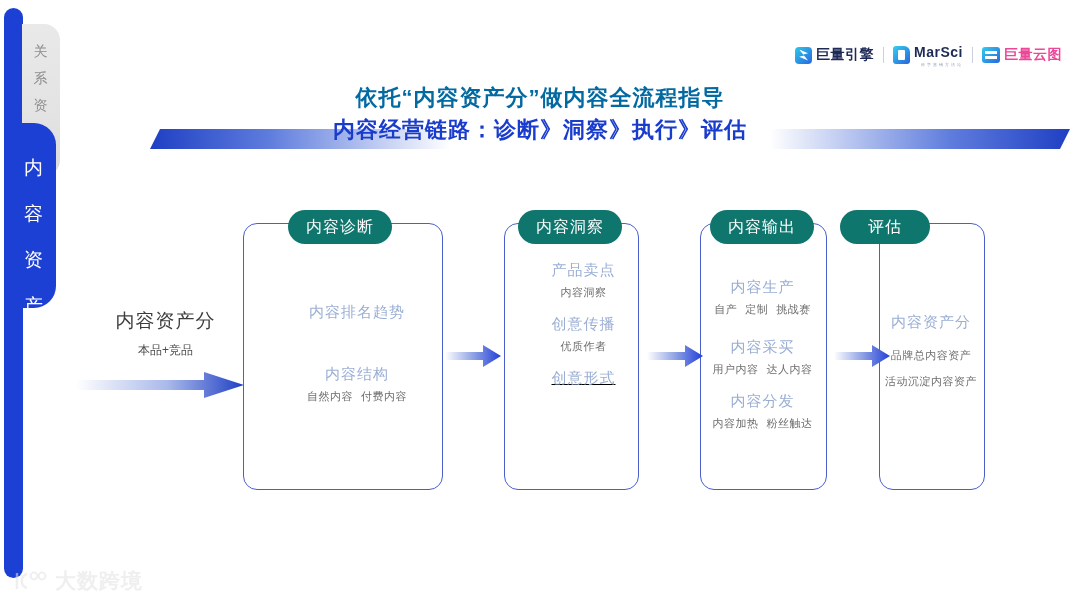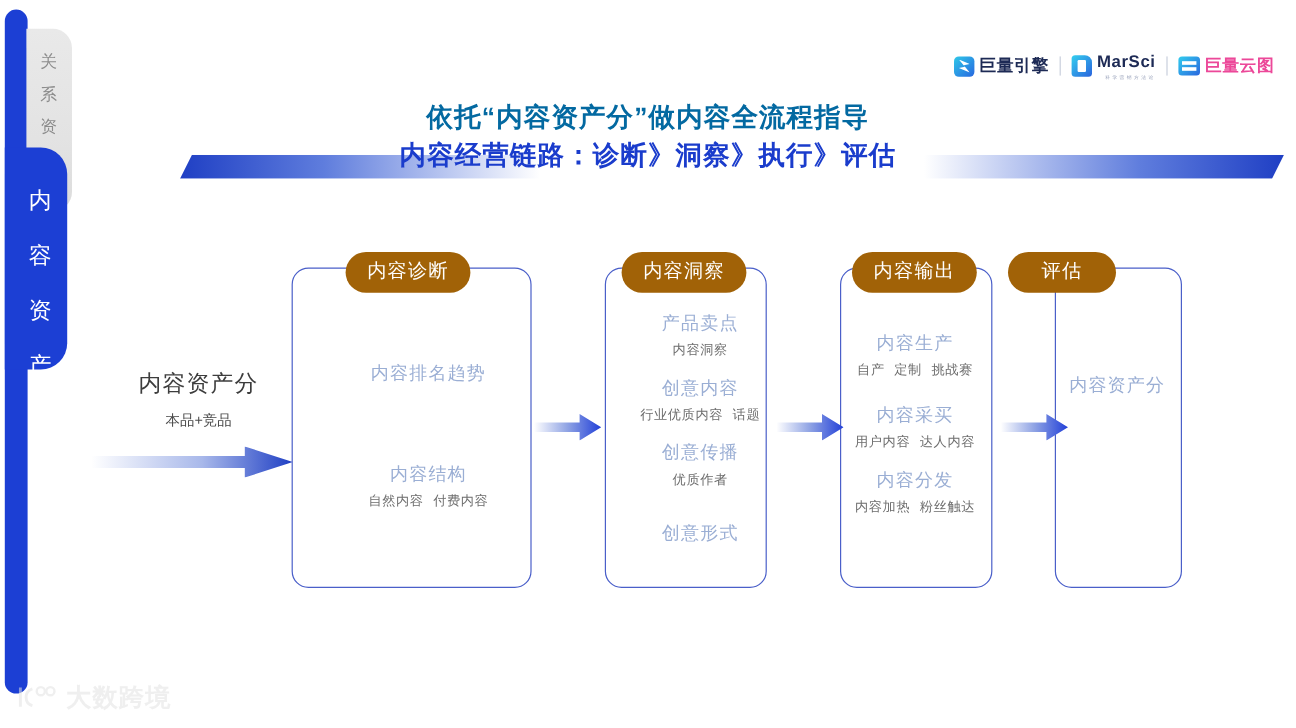--- a/index.html
+++ b/index.html
@@ -211,21 +211,21 @@
 
   
   .flow-box {
     position: absolute;
     background: #ffffff;
     border: 1.2px solid #4a5fc9;
     border-radius: 14px;
   }
   .pill {
     position: absolute;
-    background: #a16207;
+    background: #0f766e;
     border-radius: 20px;
     color: #ffffff;
     text-align: center;
     font-size: 16px;
     letter-spacing: 1px;
     line-height: 34px;
     height: 34px;
     z-index: 4;
   }
   .box-body {
@@ -339,21 +339,21 @@
     </defs>
     <path d="M0 8 L128 8 L128 0 L168 13 L128 26 L128 18 L0 18 Z" fill="url(#gEntry)"></path>
   </svg>
 
   <div class="flow-box" style="left:243px; top:223px; width:198px; height:265px;"></div>
   <div class="pill" style="left:288px; top:210px; width:104px;">内容诊断</div>
   <div class="box-body" style="left:243px; top:300px; width:228px;">
     <div class="grp">
       <div class="grp-title">内容排名趋势</div>
     </div>
-    <div class="grp" style="margin-top:60px;">
+    <div class="grp" style="margin-top:38px;">
       <div class="grp-title">内容结构</div>
       <div class="grp-items">
         <span>自然内容</span><span>付费内容</span>
       </div>
     </div>
   </div>
 
   <svg class="mid-arrow" style="left:445px; top:345px;" viewBox="0 0 56 22">
     <defs>
       <linearGradient id="gA1" x1="0" y1="0" x2="1" y2="0">
@@ -368,32 +368,26 @@
   <div class="flow-box" style="left:504px; top:223px; width:133px; height:265px;"></div>
   <div class="pill" style="left:518px; top:210px; width:104px;">内容洞察</div>
   <div class="box-body" style="left:504px; top:258px; width:159px;text-align:center;">
     <div class="grp">
       <div class="grp-title">产品卖点</div>
       <div class="grp-items">
         <span>内容洞察</span>
       </div>
     </div>
     <div class="grp" style="margin-top:10px;">
-      <div class="grp-title">创意内容</div>
-      <div class="grp-items">
-        <span>行业优质内容</span><span>话题</span>
-      </div>
-    </div>
-    <div class="grp" style="margin-top:10px;">
       <div class="grp-title">创意传播</div>
       <div class="grp-items">
         <span>优质作者</span>
       </div>
     </div>
-    <div class="grp" style="margin-top:23px;">
+    <div class="grp" style="margin-top:10px;text-decoration:underline;">
       <div class="grp-title">创意形式</div>
     </div>
   </div>
 
   <svg class="mid-arrow" style="left:647px; top:345px;" viewBox="0 0 56 22">
     <defs>
       <linearGradient id="gA2" x1="0" y1="0" x2="1" y2="0">
         <stop offset="0%" stop-color="#ffffff"></stop>
         <stop offset="50%" stop-color="#8fa3e4"></stop>
         <stop offset="100%" stop-color="#2240d8"></stop>
@@ -435,20 +429,22 @@
     </defs>
     <path d="M0 7 L38 7 L38 0 L56 11 L38 22 L38 15 L0 15 Z" fill="url(#gA3)"></path>
   </svg>
 
   <div class="flow-box" style="left:879px; top:223px; width:104px; height:265px;"></div>
   <div class="pill" style="left:840px; top:210px; width:90px;">评估</div>
   <div class="box-body" style="left:879px; top:310px; width:104px;">
     <div class="grp">
       <div class="grp-title">内容资产分</div>
       <div class="grp-items" style="line-height:26px; margin-top:8px;">
+        <div>品牌总内容资产</div>
+        <div>活动沉淀内容资产</div>
       </div>
     </div>
   </div>
 
   <div class="watermark">
     <svg width="34" height="22" viewBox="0 0 34 22">
       <path d="M3 3 L3 19" stroke="#e2e2e2" stroke-width="2.4" fill="none"></path>
       <path d="M13 4 C6 6, 6 16, 13 18" stroke="#e2e2e2" stroke-width="2.4" fill="none"></path>
       <circle cx="20" cy="6" r="3.4" stroke="#e2e2e2" stroke-width="2" fill="none"></circle>
       <circle cx="28" cy="6" r="3.4" stroke="#e2e2e2" stroke-width="2" fill="none"></circle>

